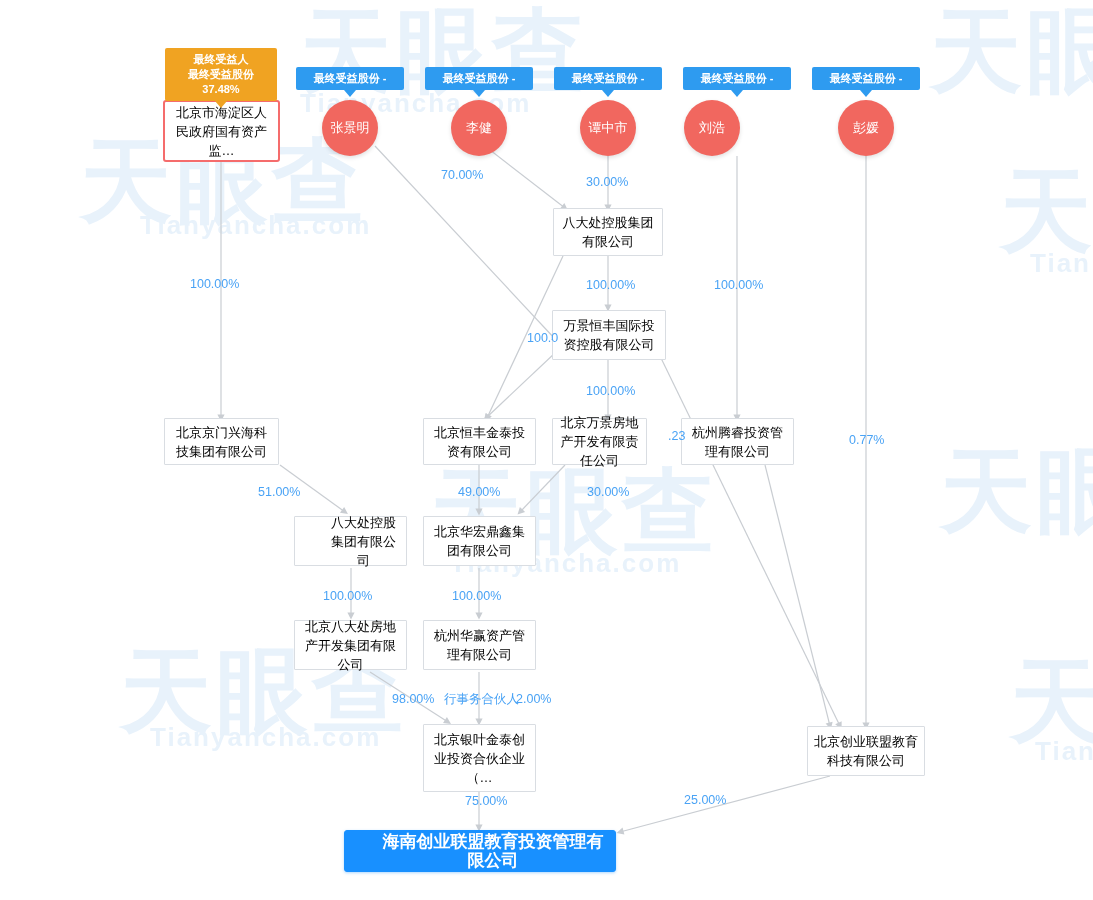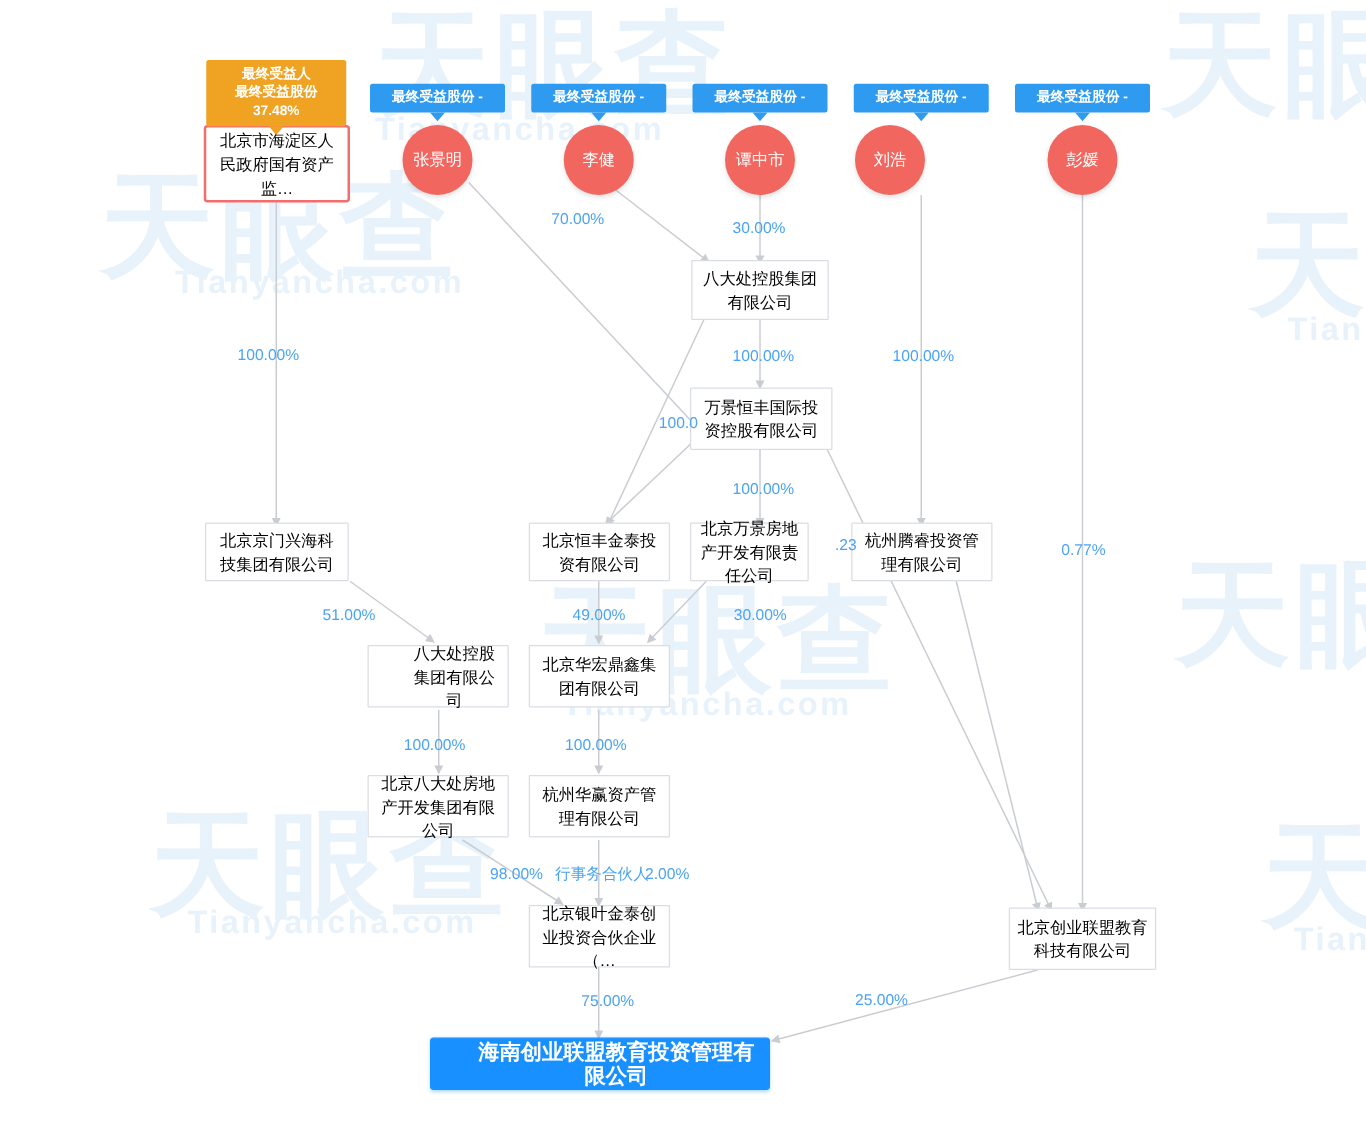--- a/index.html
+++ b/index.html
@@ -269,21 +269,21 @@
     <span>北京华宏鼎鑫集团有限公司</span>
   </div>
 
   <div class="node co-box" style="left:294px; top:620px; width:113px; height:50px;">
     <span>北京八大处房地产开发集团有限公司</span>
   </div>
   <div class="node co-box" style="left:423px; top:620px; width:113px; height:50px;">
     <span>杭州华赢资产管理有限公司</span>
   </div>
 
-  <div class="node co-box" style="left:423px; top:724px; width:113px; height:50px;">
+  <div class="node co-box" style="left:423px; top:724px; width:113px; height:68px;">
     <span>北京银叶金泰创业投资合伙企业（…</span>
   </div>
   <div class="node co-box" style="left:807px; top:726px; width:118px; height:50px;">
     <span>北京创业联盟教育科技有限公司</span>
   </div>
 
   <div class="node co-box target" style="left:344px; top:830px; width:272px; height:42px;padding-left:32px;">
     <span>海南创业联盟教育投资管理有限公司</span>
   </div>
 

